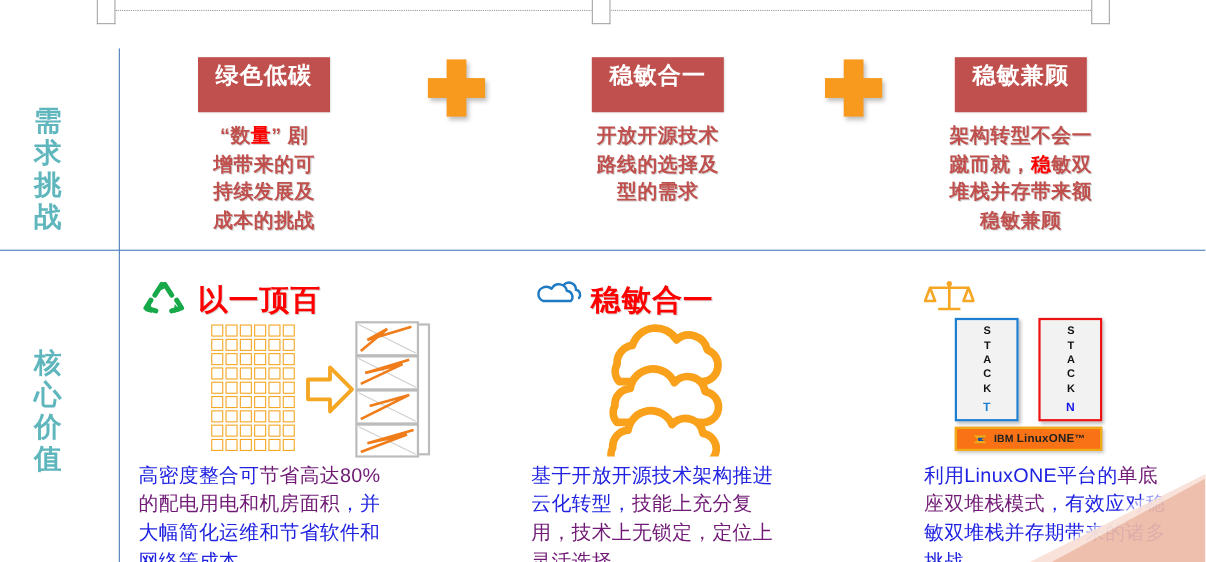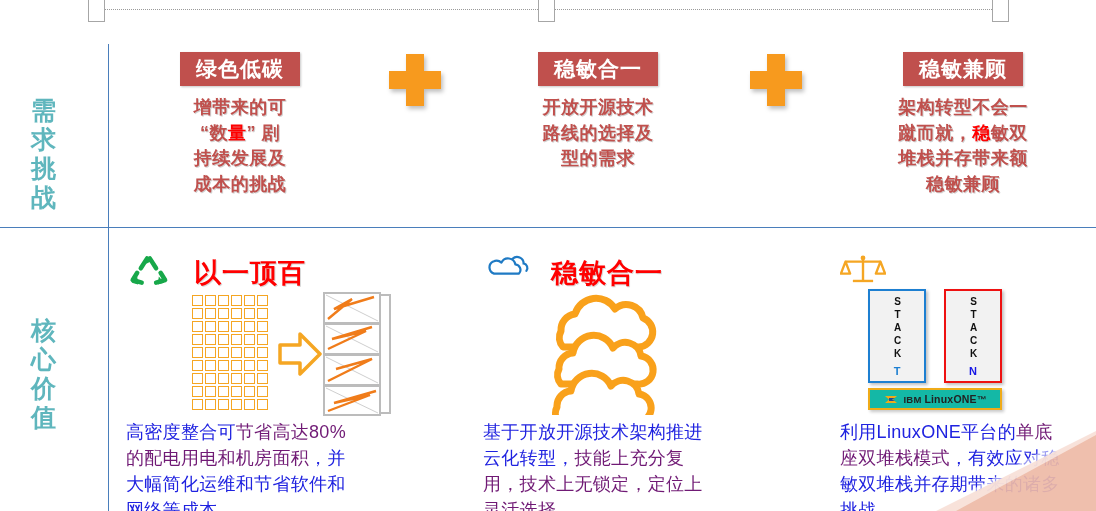--- a/index.html
+++ b/index.html
@@ -30,42 +30,42 @@
     color:#5fb6bd; font-weight:bold; font-size:25px; line-height:1.16;
     letter-spacing:1px;
   }
   .side-label span{ display:block; }
 
   
   .chal{ position:absolute; width:186px; text-align:center; }
   .chal-badge{
     display:inline-block; background:#c0504d; color:#ffffff;
     font-weight:bold; font-size:21px; letter-spacing:1px;
-    padding:5px 16px 6px 16px; line-height:1.1;
+    padding:5px 16px 22px 16px; line-height:1.1;
     box-shadow:1px 1px 2px rgba(0,0,0,.22);
   }
   .chal-body{
     margin-top:9px; color:#c0504d; font-weight:bold; font-size:18px;
     line-height:1.42; letter-spacing:.5px;
     text-shadow:1px 1px 0 rgba(170,170,170,.55);
   }
   .chal-body em{ font-style:normal; color:#ff0000; }
 
   
   .plus{ position:absolute; width:52px; height:52px;
          filter:drop-shadow(2px 3px 2px rgba(0,0,0,.25)); }
   .plus:before,.plus:after{
     content:""; position:absolute; background:#f79a1e;
   }
   .plus:before{ left:0; top:17px; width:52px; height:18px; }
   .plus:after{ left:17px; top:0; width:18px; height:52px; }
 
   
   .val{ position:absolute; width:320px; }
-  .val-head{ display:flex; align-items:flex-end; gap:24px; height:44px; }
+  .val-head{ display:flex; align-items:flex-end; gap:10px; height:44px; }
   .val-title{
     color:#ff0000; font-weight:bold; font-size:27px; line-height:1;
     letter-spacing:1px; position:relative; top:-2px;
     text-shadow:1px 1px 0 rgba(180,180,180,.5);
   }
   .val-art{ position:relative; height:130px; }
   .val-text{
     color:#1f22e0; font-size:18px; line-height:1.45; letter-spacing:.3px;
     white-space:normal;
   }
@@ -101,21 +101,21 @@
   .stack-box.t{ border:2.5px solid #1d7fd1; }
   .stack-box.n{ border:2.5px solid #ee1111; }
   .stack-word{
     writing-mode:vertical-rl; text-orientation:upright;
     font-size:10px; font-weight:bold; color:#111; letter-spacing:2px;
     line-height:1;
   }
   .stack-letter{ font-size:11px; font-weight:bold; color:#1616e6; }
   .stack-box.t .stack-letter{ color:#1d7fd1; }
   .linuxone{
-    margin-top:5px; width:134px; height:22px; background:#14b8a6;
+    margin-top:5px; width:134px; height:22px; background:#f97316;
     border:2px solid #f0ab18; display:flex; align-items:center;
     justify-content:center; gap:5px;
     box-shadow:2px 2px 3px rgba(0,0,0,.22);
   }
   .lo-txt{ font-size:9.5px; font-weight:bold; color:#222; letter-spacing:.2px; }
   .lo-txt b{ font-size:10.5px; }
 
   
   #swoosh{ position:absolute; right:0; bottom:0; width:170px; height:90px;
            overflow:hidden; pointer-events:none; }
@@ -144,41 +144,41 @@
 <div class="side-label" style="left:14px;top:316px;">
   <span>核</span>
   <span>心</span>
   <span>价</span>
   <span>值</span>
 </div>
 
 <div class="chal" style="left:147px;top:52px;">
   <div class="chal-badge">绿色低碳</div>
   <div class="chal-body">
+      <div><span>“数</span><em>量</em><span>” 剧</span></div>
       <div><span>增带来的可</span></div>
-      <div><span>“数</span><em>量</em><span>” 剧</span></div>
       <div><span>持续发展及</span></div>
       <div><span>成本的挑战</span></div>
     </div>
 </div>
 
 <div class="plus" style="left:389px;top:54px;"></div>
 
 <div class="chal" style="left:505px;top:52px;">
   <div class="chal-badge">稳敏合一</div>
   <div class="chal-body">
       <div><span>开放开源技术</span></div>
       <div><span>路线的选择及</span></div>
       <div><span>型的需求</span></div>
     </div>
 </div>
 
 <div class="plus" style="left:750px;top:54px;"></div>
 
-<div class="chal" style="left:857px;top:52px;width:212px;">
+<div class="chal" style="left:822px;top:52px;width:212px;">
   <div class="chal-badge">稳敏兼顾</div>
   <div class="chal-body">
       <div><span>架构转型不会一</span></div>
       <div><span>蹴而就，</span><em>稳</em><span>敏双</span></div>
       <div><span>堆栈并存带来额</span></div>
       <div><span>稳敏兼顾</span></div>
     </div>
 </div>
 
 <div class="val" style="left:126px;top:245px;">

